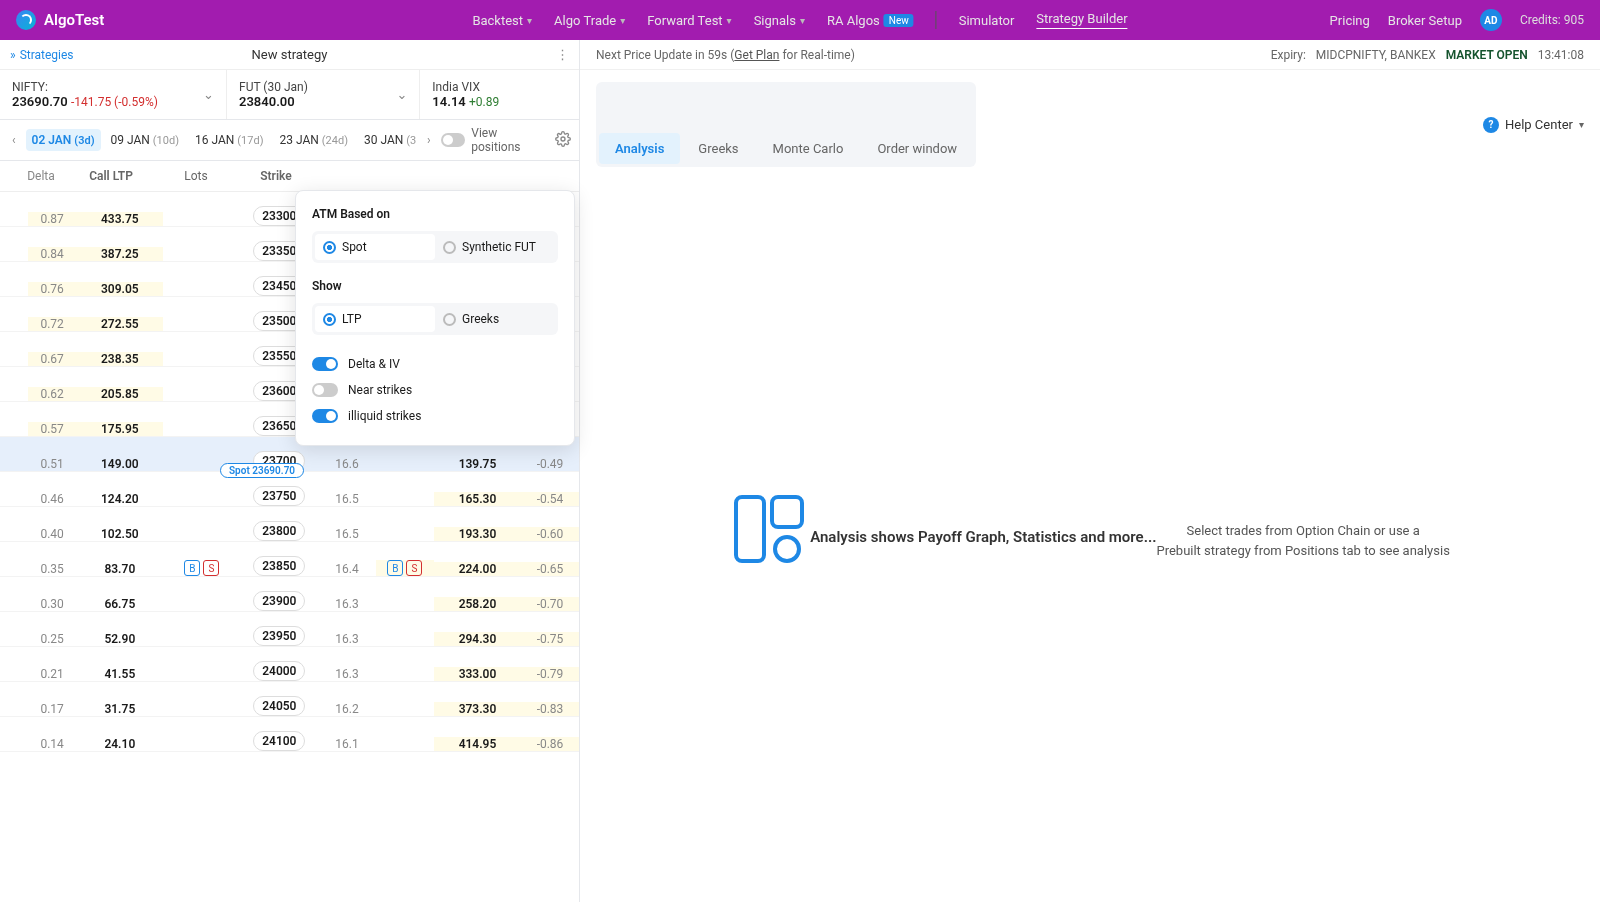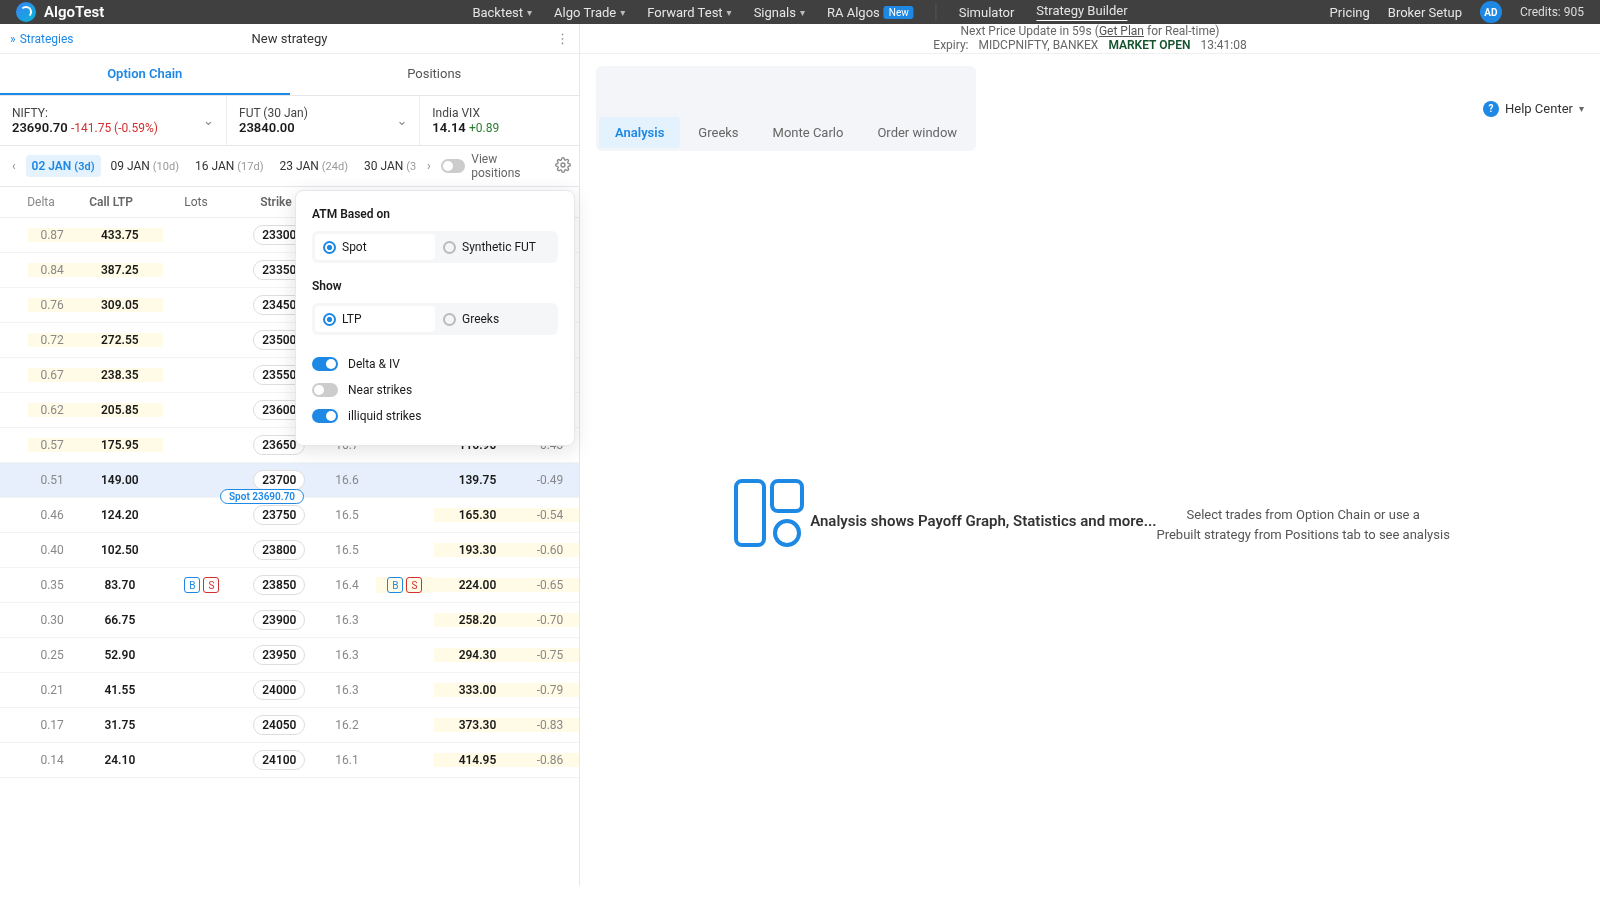--- a/index.html
+++ b/index.html
@@ -1,19 +1,19 @@
 <!DOCTYPE html>
 <html><head>
 <meta charset="utf-8">
 <style>
 * { margin: 0; padding: 0; box-sizing: border-box; font-family: -apple-system, BlinkMacSystemFont, "Segoe UI", Roboto, sans-serif; }
 body { font-size: 13px; color: #1a1a1a; background: #fff; }
 
 
-.topbar { background: #404040; color: #fff; height: 24px; display: flex; align-items: center; padding: 4px 16px; justify-content: space-between; }
+.topbar { background: #a21caf; color: #fff; height: 40px; display: flex; align-items: center; padding: 4px 16px; justify-content: space-between; }
 .topbar-left { display: flex; align-items: center; gap: 8px; }
 .logo-mark { width: 20px; height: 20px; border-radius: 50%; background: linear-gradient(135deg, #3b82f6, #06b6d4); position: relative; }
 .logo-mark::after { content: ""; position: absolute; inset: 4px; border-radius: 50%; border: 2px solid #fff; border-bottom-color: transparent; border-left-color: transparent; }
 .logo-text { font-weight: 600; font-size: 15px; }
 .topbar-center { display: flex; align-items: center; gap: 22px; position: absolute; left: 50%; transform: translateX(-50%); }
 .nav-item { display: flex; align-items: center; gap: 4px; font-size: 13px; color: #e5e5e5; cursor: pointer; }
 .nav-item.active { border-bottom: 1px solid #fff; padding-bottom: 2px; }
 .nav-divider { width: 1px; height: 18px; background: #555; }
 .new-badge { background: #1e88e5; color: #fff; font-size: 10px; padding: 1px 5px; border-radius: 3px; }
 .topbar-right { display: flex; align-items: center; gap: 18px; }
@@ -59,21 +59,21 @@
 .vp-wrap { margin-left: auto; display: flex; align-items: center; gap: 6px; }
 .toggle { width: 26px; height: 14px; background: #ccc; border-radius: 7px; position: relative; cursor: pointer; }
 .toggle::after { content: ""; width: 10px; height: 10px; background: #fff; border-radius: 50%; position: absolute; top: 2px; left: 2px; }
 .toggle.on { background: #1e88e5; }
 .toggle.on::after { left: 14px; }
 .vp-label { font-size: 12px; color: #666; }
 .gear { color: #888; cursor: pointer; margin-left: 4px; }
 
 
 .thead { display: flex; padding: 8px 16px; border-bottom: 1px solid #eee; font-size: 12px; color: #666; }
-.tr { display: flex; align-items: center; height: 35px; border-bottom: 1px solid #f3f3f3; font-size: 12px; position: relative; padding-left: 28px; }
+.tr { display: flex; align-items: flex-end; height: 35px; border-bottom: 1px solid #f3f3f3; font-size: 12px; position: relative; padding-left: 28px; }
 .tr.highlight { background: #e6effb; }
 .c-delta { width: 50px; text-align: center; color: #888; }
 .c-ltp { width: 90px; text-align: center; font-weight: 600; }
 .c-lots { width: 80px; text-align: center; }
 .c-strike { width: 80px; text-align: center; font-weight: 600; }
 .c-iv { width: 60px; text-align: center; color: #888; }
 .c-rlots { width: 60px; text-align: center; }
 .c-pltp { width: 90px; text-align: center; font-weight: 600; }
 .c-pdelta { width: 60px; text-align: center; color: #888; }
 .itm-call { background: #fffbe6; }
@@ -89,21 +89,21 @@
 .settings-pop { position: absolute; top: 190px; left: 295px; width: 280px; background: #fff; border: 1px solid #e5e7eb; border-radius: 8px; box-shadow: 0 4px 20px rgba(0,0,0,0.12); padding: 16px; z-index: 10; }
 .sp-title { font-size: 12px; font-weight: 600; margin-bottom: 10px; }
 .sp-radio-row { display: flex; background: #f5f6f8; border-radius: 6px; padding: 3px; margin-bottom: 16px; }
 .sp-radio { flex: 1; display: flex; align-items: center; gap: 6px; padding: 6px 8px; font-size: 12px; cursor: pointer; border-radius: 4px; }
 .sp-radio.selected { background: #fff; }
 .radio-dot { width: 13px; height: 13px; border-radius: 50%; border: 2px solid #bbb; }
 .sp-radio.selected .radio-dot { border-color: #1e88e5; background: radial-gradient(circle, #1e88e5 40%, #fff 45%); }
 .sp-toggle-row { display: flex; align-items: center; gap: 10px; padding: 6px 0; font-size: 12px; }
 
 
-.right-top { height: 30px; display: flex; align-items: center; padding: 0 16px; font-size: 12px; color: #666; border-bottom: 1px solid #f0f0f0; flex-direction: column; }
+.right-top { height: 30px; display: flex; align-items: center; padding: 0 16px; font-size: 12px; color: #666; justify-content: space-between; border-bottom: 1px solid #f0f0f0; }
 .rt-left a { color: #555; text-decoration: underline; }
 .rt-right { display: flex; align-items: center; gap: 10px; }
 .market-open { color: #14532d; font-weight: 600; }
 .right-tabs-row { display: flex; align-items: center; padding: 12px 16px; }
 .rtabs { display: flex; background: #f3f5f8; border-radius: 6px; padding: 3px; gap: 2px; }
 .rtab { padding: 8px 16px; font-size: 13px; color: #666; border-radius: 4px; cursor: pointer; margin-top: 48px; }
 .rtab.active { background: #e3f2fd; color: #1e88e5; font-weight: 600; }
 .help-center { margin-left: auto; display: flex; align-items: center; gap: 6px; font-size: 13px; color: #333; cursor: pointer; }
 .help-q { width: 16px; height: 16px; border-radius: 50%; background: #1e88e5; color: #fff; display: flex; align-items: center; justify-content: center; font-size: 10px; font-weight: bold; }
 
@@ -166,24 +166,20 @@
   <div class="left">
     <div class="strategy-bar">
       <div class="strategies-link">
         <span>»</span>
         <span>Strategies</span>
       </div>
       <div class="strategy-title">New strategy</div>
       <div class="kebab">⋮</div>
     </div>
 
-    <div class="tabs">
-      <div class="tab active">Option Chain</div>
-      <div class="tab">Positions</div>
-    </div>
 
     <div class="market-row">
       <div class="market-cell">
         <div>
           <div class="mc-label">NIFTY:</div>
           <div><span class="mc-val">23690.70</span> <span class="mc-red">-141.75 (-0.59%)</span></div>
         </div>
         <span class="mc-chev">⌄</span>
       </div>
       <div class="market-cell">

